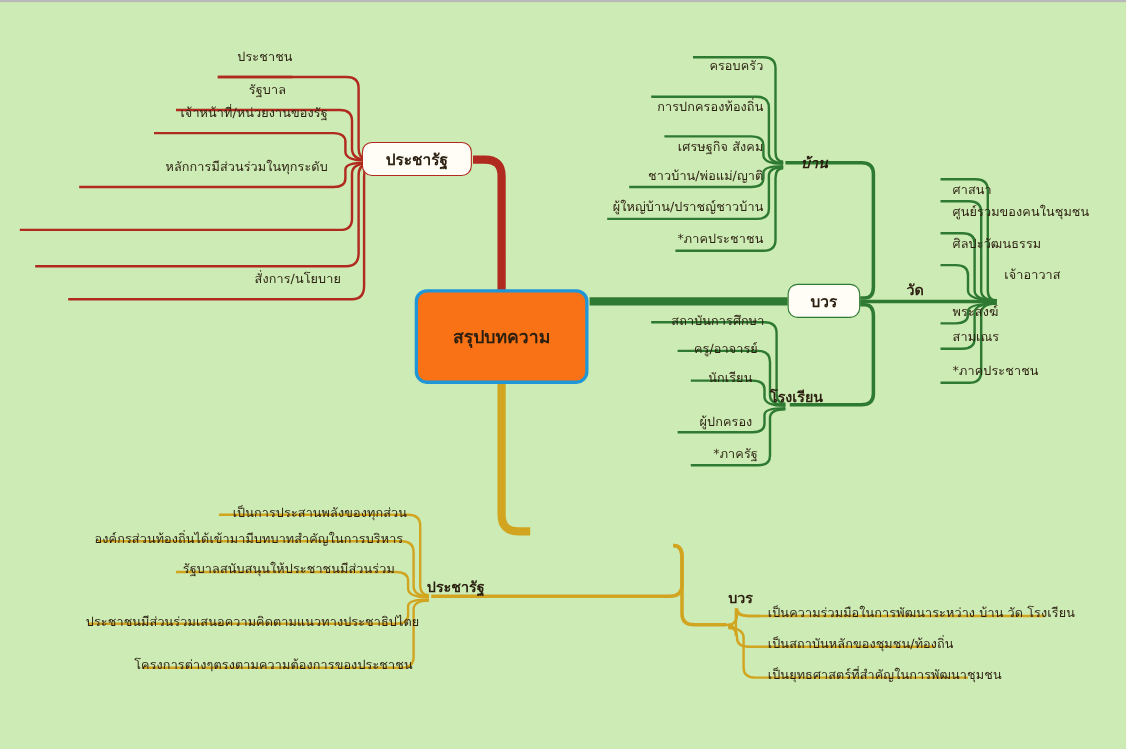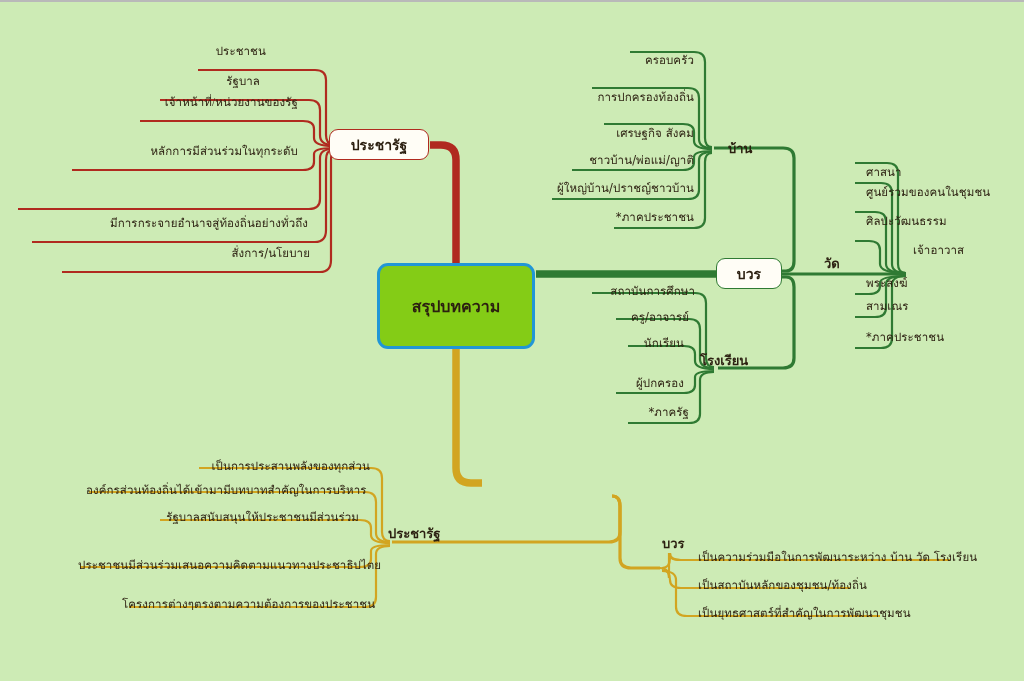--- a/index.html
+++ b/index.html
@@ -68,21 +68,21 @@
   .pill.green { border: 1.6px solid #2f7a33; }
   .pill.gold  { border: 1.6px solid #d2a521; }
 
   
   #root-node {
     position: absolute;
     left: 377px;
     top: 261px;
     width: 158px;
     height: 86px;
-    background: #84cc16;
+    background: #f97316;
     border: 3px solid #2196d6;
     border-radius: 11px;
     display: flex;
     align-items: center;
     justify-content: center;
     font-size: 16px;
     font-weight: bold;
     color: #2b1f10;
     box-sizing: border-box;
     z-index: 6;
@@ -176,30 +176,29 @@
   <div id="root-node">
     <span>สรุปบทความ</span>
   </div>
 
   <div class="pill red" style="left:329px; top:127px; width:100px; height:31px;">
     <span>ประชารัฐ</span>
   </div>
 
   <div class="leaf r" style="left:196px; top:43px; width:70px;">ประชาชน</div>
   <div class="leaf r" style="left:148px; top:73px; width:112px;">รัฐบาล</div>
-  <div class="leaf r" style="left:118px; top:94px; width:180px;font-family:Liberation Serif, serif;">เจ้าหน้าที่/หน่วยงานของรัฐ</div>
+  <div class="leaf r" style="left:118px; top:94px; width:180px;">เจ้าหน้าที่/หน่วยงานของรัฐ</div>
   <div class="leaf r" style="left:68px; top:143px; width:230px;">หลักการมีส่วนร่วมในทุกระดับ</div>
-  <div class="leaf r" style="left:28px; top:215px; width:280px;">มีการกระจายอำนาจสู่ท้องถิ่นอย่างทั่วถึง</div>
   <div class="leaf r" style="left:60px; top:245px; width:250px;">สั่งการ/นโยบาย</div>
 
   <div class="pill green" style="left:716px; top:256px; width:66px; height:31px;">
     <span>บวร</span>
   </div>
 
-  <div class="hub-plain" style="left:728px; top:136px;">บ้าน</div>
+  <div class="hub-plain" style="left:728px; top:136px;font-style:italic;">บ้าน</div>
   <div class="hub-plain" style="left:824px; top:251px;">วัด</div>
   <div class="hub-plain" style="left:700px; top:348px;">โรงเรียน</div>
 
   <div class="leaf r" style="left:628px; top:52px; width:66px;">ครอบครัว</div>
   <div class="leaf r" style="left:590px; top:89px; width:104px;">การปกครองท้องถิ่น</div>
   <div class="leaf r" style="left:602px; top:125px; width:92px;">เศรษฐกิจ สังคม</div>
   <div class="leaf r" style="left:570px; top:152px; width:124px;">ชาวบ้าน/พ่อแม่/ญาติ</div>
   <div class="leaf r" style="left:550px; top:180px; width:144px;">ผู้ใหญ่บ้าน/ปราชญ์ชาวบ้าน</div>
   <div class="leaf r" style="left:612px; top:209px; width:82px;">*ภาคประชาชน</div>
 

